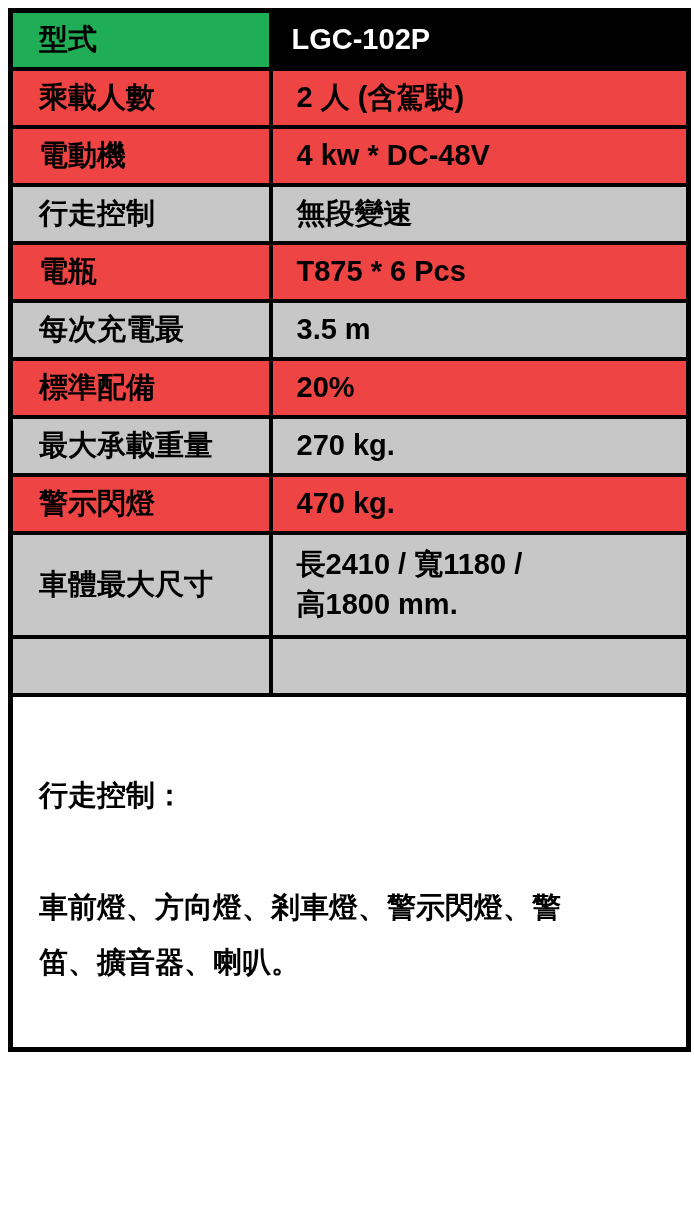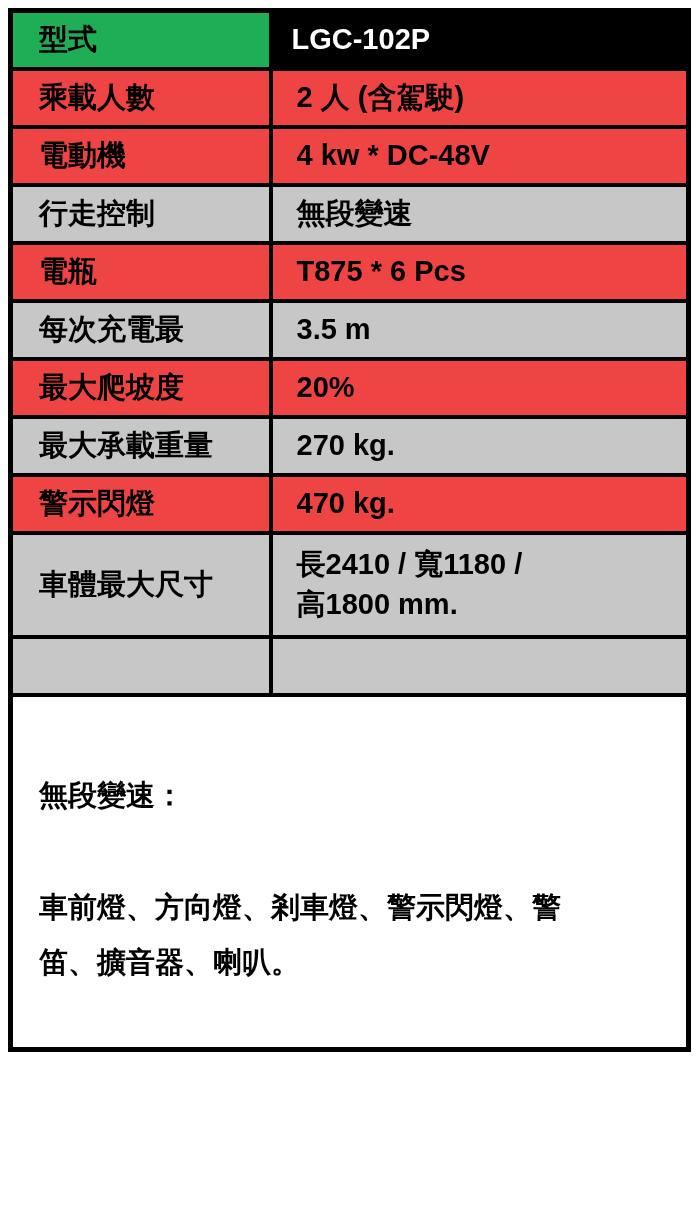--- a/index.html
+++ b/index.html
@@ -89,21 +89,21 @@
       </tr>
       <tr class="std shade-white">
         <td class="label-cell">電瓶</td>
         <td class="value-cell">T875 * 6 Pcs</td>
       </tr>
       <tr class="std shade-gray">
         <td class="label-cell">每次充電最</td>
         <td class="value-cell">3.5 m</td>
       </tr>
       <tr class="std shade-white">
-        <td class="label-cell">最大爬坡度</td>
+        <td class="label-cell">標準配備</td>
         <td class="value-cell">20%</td>
       </tr>
       <tr class="std shade-gray">
         <td class="label-cell">最大承載重量</td>
         <td class="value-cell">270 kg.</td>
       </tr>
       <tr class="std shade-white">
         <td class="label-cell">警示閃燈</td>
         <td class="value-cell">470 kg.</td>
       </tr>
@@ -111,19 +111,19 @@
         <td class="label-cell">車體最大尺寸</td>
         <td class="value-cell">長2410 / 寬1180 /
 高1800 mm.</td>
       </tr>
       <tr class="empty shade-gray">
         <td class="label-cell"></td>
         <td class="value-cell"></td>
       </tr>
       <tr class="footer-row">
         <td colspan="2">
-          <div class="footer-title">無段變速：</div>
+          <div class="footer-title">行走控制：</div>
           <div class="footer-items">車前燈、方向燈、剎車燈、警示閃燈、警笛、擴音器、喇叭。</div>
         </td>
       </tr>
     </tbody>
   </table>
 </div>
 
 </body></html>

